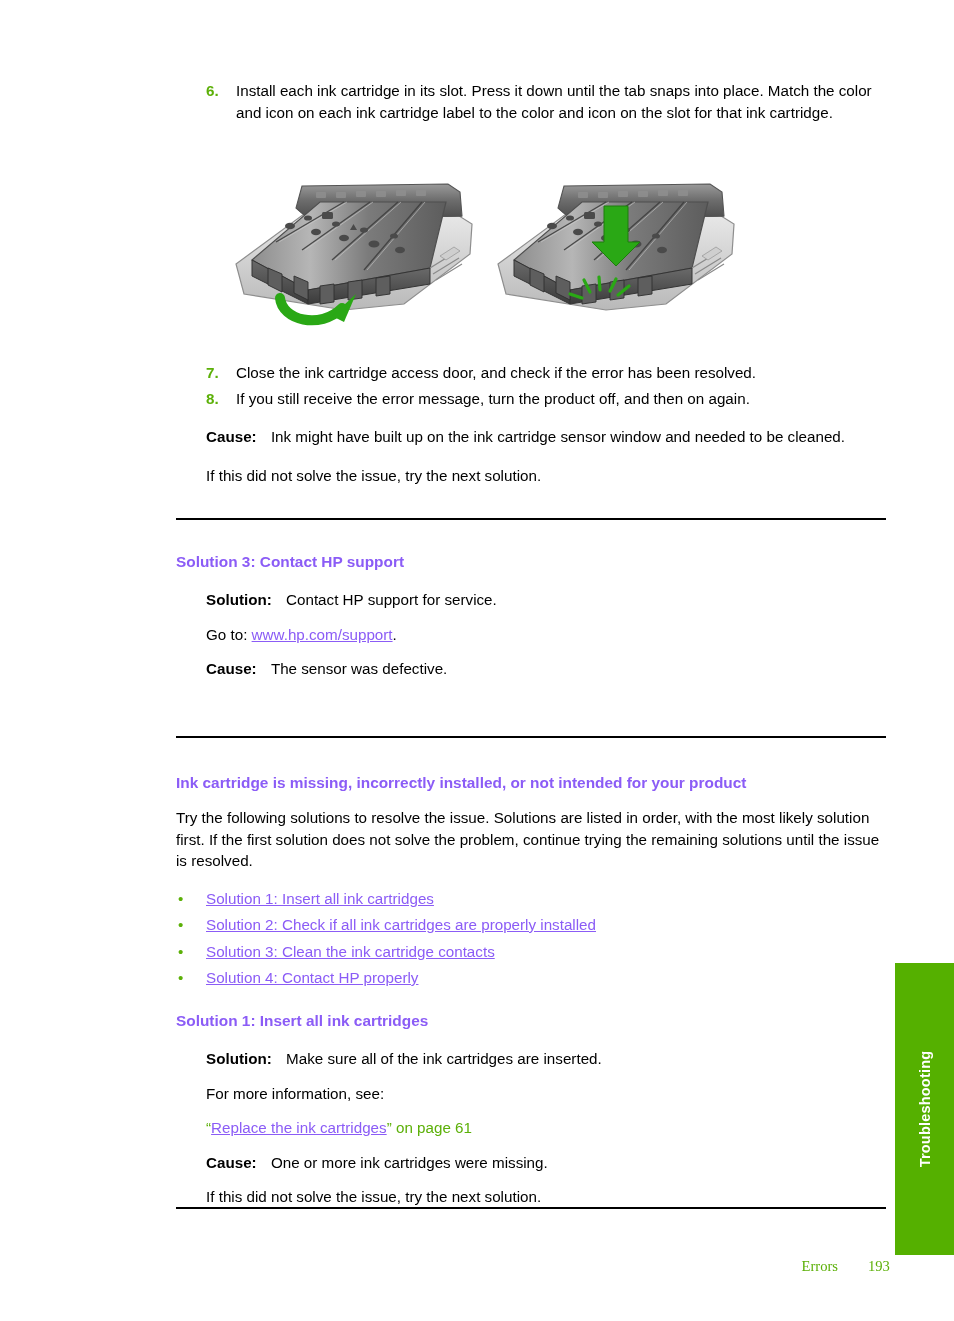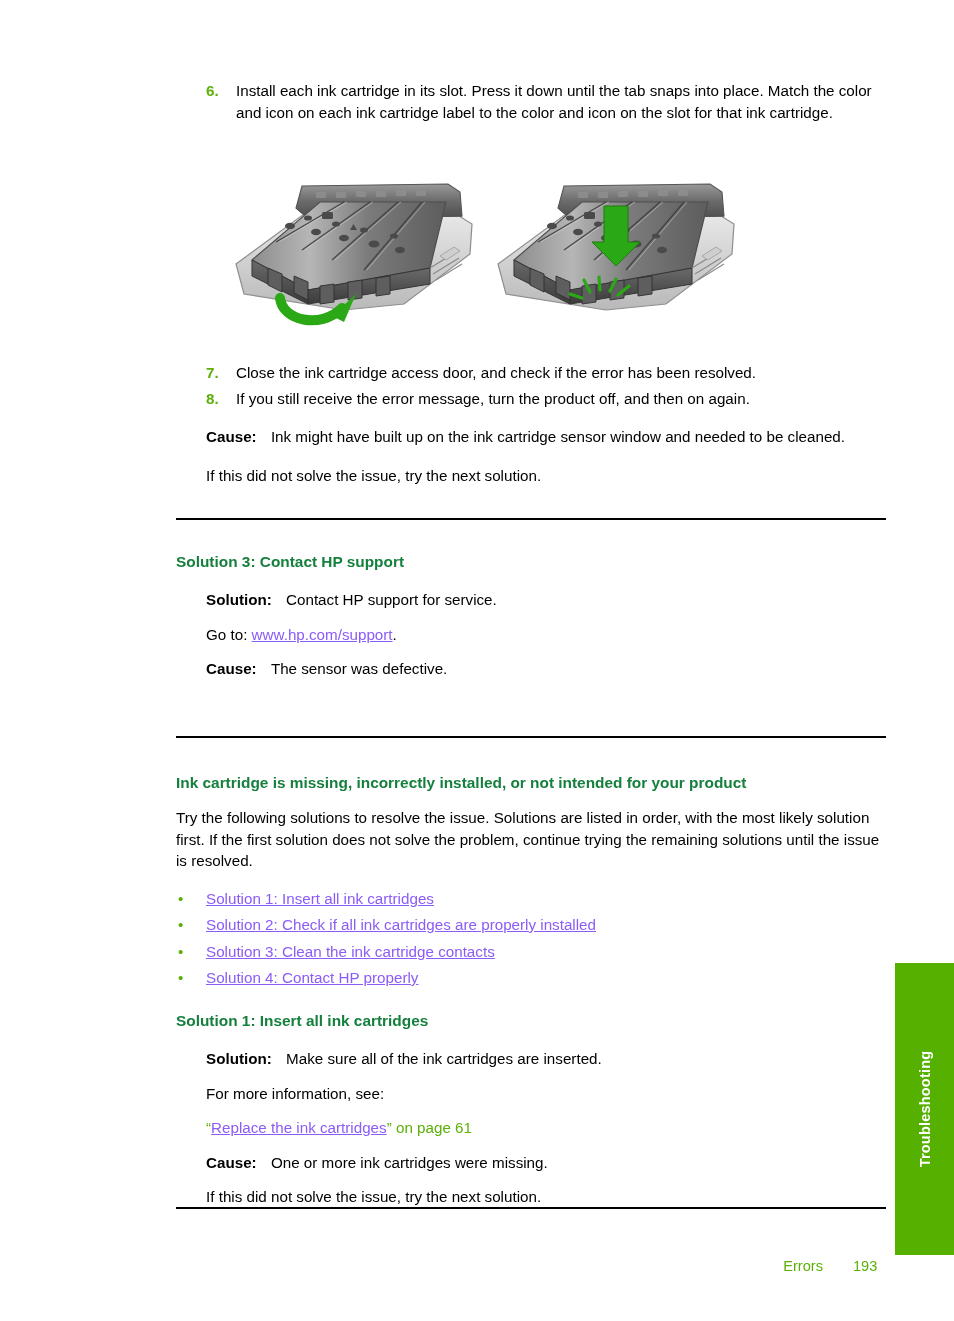--- a/index.html
+++ b/index.html
@@ -50,21 +50,21 @@
     font-size: 15.2px;
     line-height: 21.5px;
     margin-top: 17px;
   }
   .block.tight { margin-top: 13px; }
 
   b, .bold { font-weight: bold; text-align: right; }
 
   
   .heading {
-    color: #15803d;
+    color: #8b5cf6;
     font-weight: bold;
     font-size: 15.4px;
     line-height: 20px;
   }
 
   
   .link {
     color: #8b5cf6;
     text-decoration: underline;
   }
@@ -118,27 +118,28 @@
     white-space: nowrap;
     color: #ffffff;
     font-weight: bold;
     font-size: 14.5px;
     letter-spacing: 0.2px;
   }
 
   
   .footer {
     position: absolute;
-    left: 169px;
+    left: 184px;
     top: 1258px;
     width: 710px;
     height: 22px;
     color: #5cb008;
     font-size: 14.6px;
     text-align: right;
+    font-family: Liberation Serif, serif;
   }
   .footer-section { margin-right: 30px; }
   .footer-pageno { display: inline-block; min-width: 26px; text-align: left; }
 
   
   .figures {
     position: absolute;
     left: 176px;
     top: 168px;
     width: 710px;

